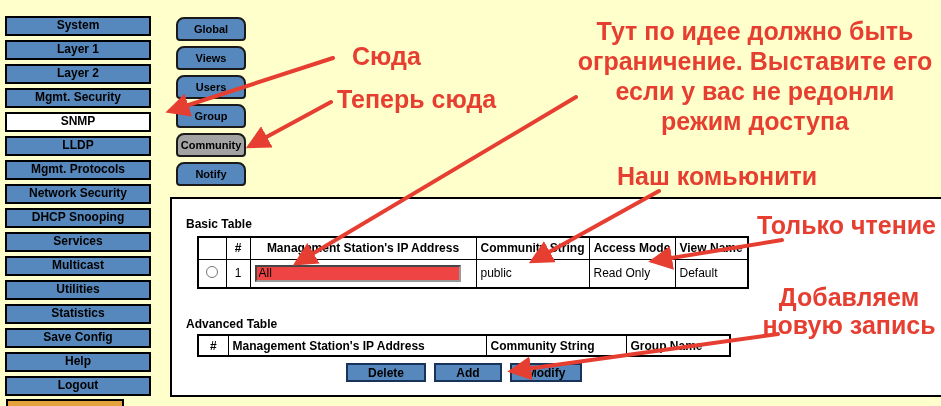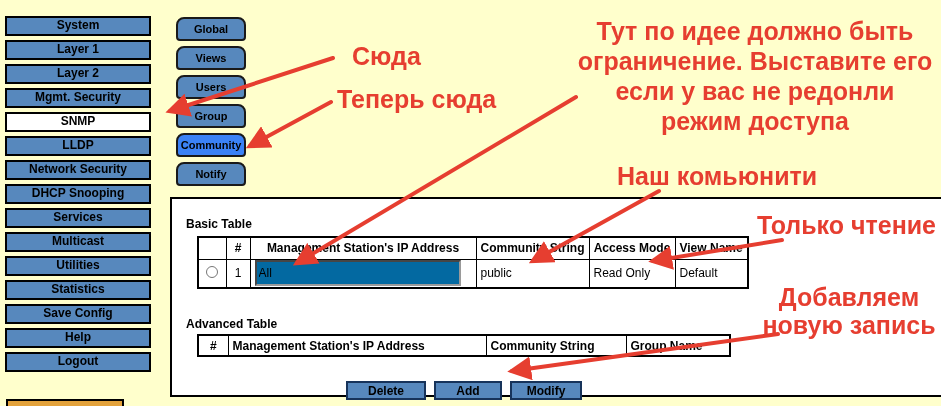--- a/index.html
+++ b/index.html
@@ -20,21 +20,21 @@
   .partial-box { position:absolute; left:6px; top:399px; width:118px; height:12px;
     background:#E3A23B; border:2px solid #000; }
 
   
   .tabs { position:absolute; left:176px; top:17px; width:70px; }
   .tab {
     height:24px; margin-bottom:5px; background:#5788BD; border:2px solid #1a1a1a;
     border-radius:8px 8px 4px 4px; color:#000; font-size:11px; font-weight:bold;
     text-align:center; line-height:21px; cursor:pointer;
   }
-  .tab.selected { background:#3b82f6; }
+  .tab.selected { background:#a3a3a3; }
 
   
   .panel { position:absolute; left:170px; top:197px; width:771px; height:200px;
     background:#FFFFFF; border:2px solid #000; border-right:none; }
   .tbl-label { position:absolute; left:14px; font-size:12px; font-weight:bold; color:#000; }
   .lbl-basic { top:18px; }
   .lbl-advanced { top:118px; }
 
   table { border-collapse:collapse; position:absolute; left:25px; background:#fff; }
   .basic-tbl { top:37px; }
@@ -51,27 +51,27 @@
   .col-ip    { width:226px; }
   .col-cs    { width:112px; }
   .col-am    { width:86px; }
   .col-vn    { width:56px; }
 
   .acol-num { width:30px; text-align:center; }
   .acol-ip  { width:258px; }
   .acol-cs  { width:140px; }
   .acol-gn  { width:104px; }
 
-  .ip-input { width:206px; height:26px; background:#0369a1; border:2px inset #9a9a9a;
+  .ip-input { width:206px; height:17px; background:#ef4444; border:2px inset #9a9a9a;
     font-family:"Liberation Sans",sans-serif; font-size:12px; color:#000; padding:0 2px; }
 
   .radio { width:12px; height:12px; }
 
   
-  .btn-row { position:absolute; left:174px; top:182px; display:flex; gap:8px; }
+  .btn-row { position:absolute; left:174px; top:164px; display:flex; gap:8px; }
   .blue-btn { height:19px; background:#5788BD; border:2px solid #17335a;
     color:#000; font-size:12px; font-weight:bold; text-align:center; line-height:14px; cursor:pointer; }
   .btn-delete { width:80px; }
   .btn-add { width:68px; }
   .btn-modify { width:72px; }
 
   
   .ann { position:absolute; color:#E63E30; font-weight:bold; font-size:25px;
     line-height:28px; white-space:nowrap; }
   .ann-center { text-align:center; white-space:normal; }
@@ -88,20 +88,21 @@
 
 <div id="stage">
 
   <div class="sidebar">
     <div class="side-btn">System</div>
     <div class="side-btn">Layer 1</div>
     <div class="side-btn">Layer 2</div>
     <div class="side-btn">Mgmt. Security</div>
     <div class="side-btn selected">SNMP</div>
     <div class="side-btn">LLDP</div>
+    <div class="side-btn">Mgmt. Protocols</div>
     <div class="side-btn">Network Security</div>
     <div class="side-btn">DHCP Snooping</div>
     <div class="side-btn">Services</div>
     <div class="side-btn">Multicast</div>
     <div class="side-btn">Utilities</div>
     <div class="side-btn">Statistics</div>
     <div class="side-btn">Save Config</div>
     <div class="side-btn">Help</div>
     <div class="side-btn">Logout</div>
   </div>

